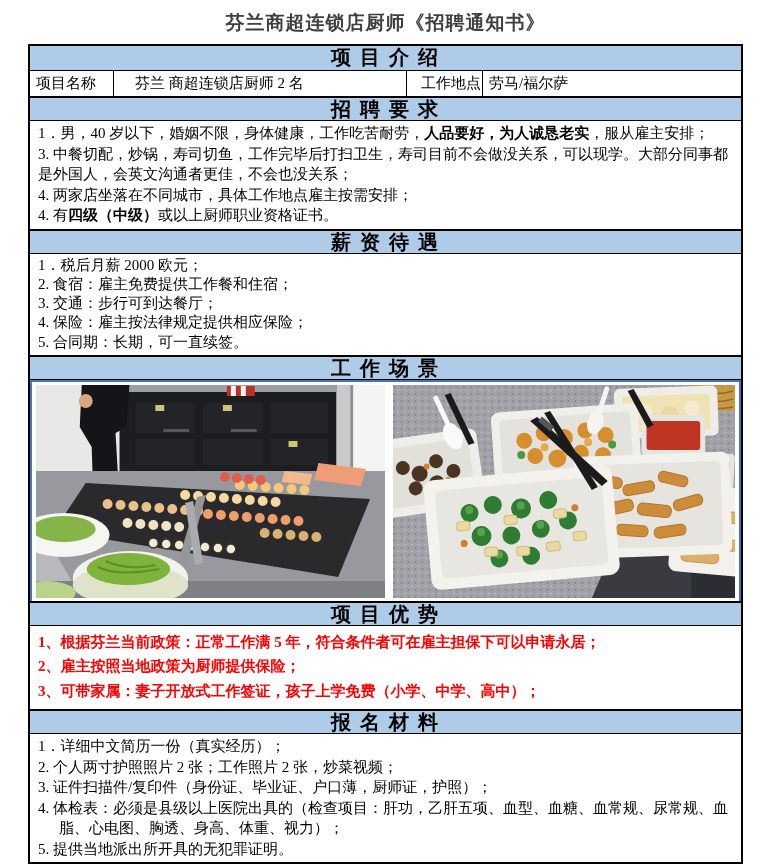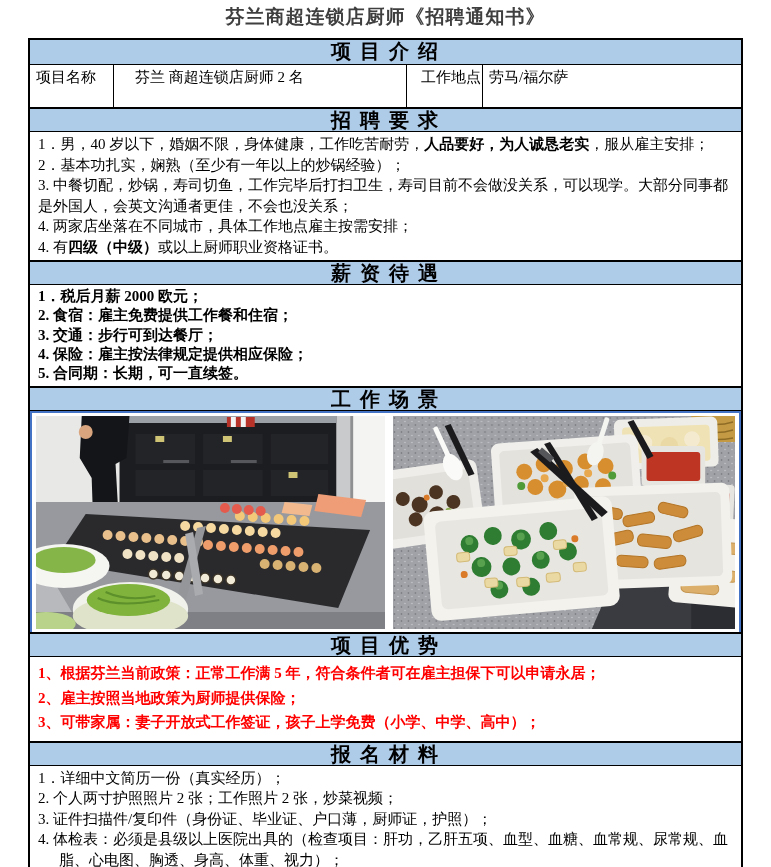--- a/index.html
+++ b/index.html
@@ -9,49 +9,49 @@
     --photo-border:#4472C4;
     --line-black:#000000;
   }
   *{margin:0;padding:0;box-sizing:border-box;}
   html,body{background:#ffffff;}
   body{
     width:771px;height:867px;overflow:hidden;
     font-family:"Liberation Serif","DejaVu Serif",serif;
     color:#000;
   }
-  .page{width:771px;height:867px;background:#fff;padding-top:4px;}
+  .page{width:771px;height:867px;background:#fff;padding-top:10px;}
   .doc-title{
     text-align:center;font-size:19px;font-weight:bold;
     color:var(--title-color);letter-spacing:1px;margin-bottom:8px;
   }
   .doc-table{
     width:715px;margin:0 auto;border:2px solid var(--line-black);
     background:#fff;
   }
   .sec-head{
     background:var(--header-bg);
     border-top:2px solid var(--line-black);
     border-bottom:1px solid var(--line-black);
     font-weight:bold;font-size:20px;text-align:center;
     height:25px;line-height:23px;letter-spacing:2px;
   }
   .sec-head.first{border-top:none;}
-  .info-row{display:flex;height:42px;font-size:15px;justify-content:space-between;}
+  .info-row{display:flex;height:25px;font-size:15px;justify-content:space-between;}
   .info-cell{
     padding:1px 6px;line-height:22px;overflow:hidden;white-space:nowrap;
   }
   .info-cell.label{border-right:1px solid var(--line-black);}
   .c1{width:84px;}
   .c2{width:278px;border-right:1px solid var(--line-black);margin-left:15px;}
   .c3{width:68px;margin-left:8px;}
   .c4{flex:1;}
   .sec-body{padding:2px 6px 3px 8px;font-size:15px;}
   .sec-body .line{line-height:20.5px;}
-  .sec-body.salary .line{line-height:19.3px;font-weight:bold;}
+  .sec-body.salary .line{line-height:19.3px;}
   .sec-body.advantages{padding:4px 6px 6px 8px;}
   .sec-body.advantages .line{
     line-height:24.5px;color:var(--advantage-red);font-weight:bold;
   }
   .sec-body .line .b{font-weight:bold;margin-top:23px;}
   .sec-body .line.hang{padding-left:21px;text-indent:-21px;}
   .photos-row{
     border-left:2px solid var(--photo-border);
     border-right:2px solid var(--photo-border);
     border-top:2px solid var(--photo-border);
@@ -75,21 +75,20 @@
     <div class="info-row">
       <div class="info-cell label c1">项目名称</div>
       <div class="info-cell c2">芬兰 商超连锁店厨师 2 名</div>
       <div class="info-cell label c3">工作地点</div>
       <div class="info-cell c4">劳马/福尔萨</div>
     </div>
 
     <div class="sec-head">招 聘 要 求</div>
     <div class="sec-body requirements">
         <div class="line"><span>1．男，40 岁以下，婚姻不限，身体健康，工作吃苦耐劳，</span><span class="b">人品要好，为人诚恳老实</span><span>，服从雇主安排；</span></div>
-        <div class="line"><span>2．基本功扎实，娴熟（至少有一年以上的炒锅经验）；</span></div>
         <div class="line"><span>3. 中餐切配，炒锅，寿司切鱼，工作完毕后打扫卫生，寿司目前不会做没关系，可以现学。大部分同事都是外国人，会英文沟通者更佳，不会也没关系；</span></div>
         <div class="line"><span>4. 两家店坐落在不同城市，具体工作地点雇主按需安排；</span></div>
         <div class="line"><span>4. 有</span><span class="b">四级（中级）</span><span>或以上厨师职业资格证书。</span></div>
       </div>
 
     <div class="sec-head">薪 资 待 遇</div>
     <div class="sec-body salary">
         <div class="line"><span>1．税后月薪 2000 欧元；</span></div>
         <div class="line"><span>2. 食宿：雇主免费提供工作餐和住宿；</span></div>
         <div class="line"><span>3. 交通：步行可到达餐厅；</span></div>

